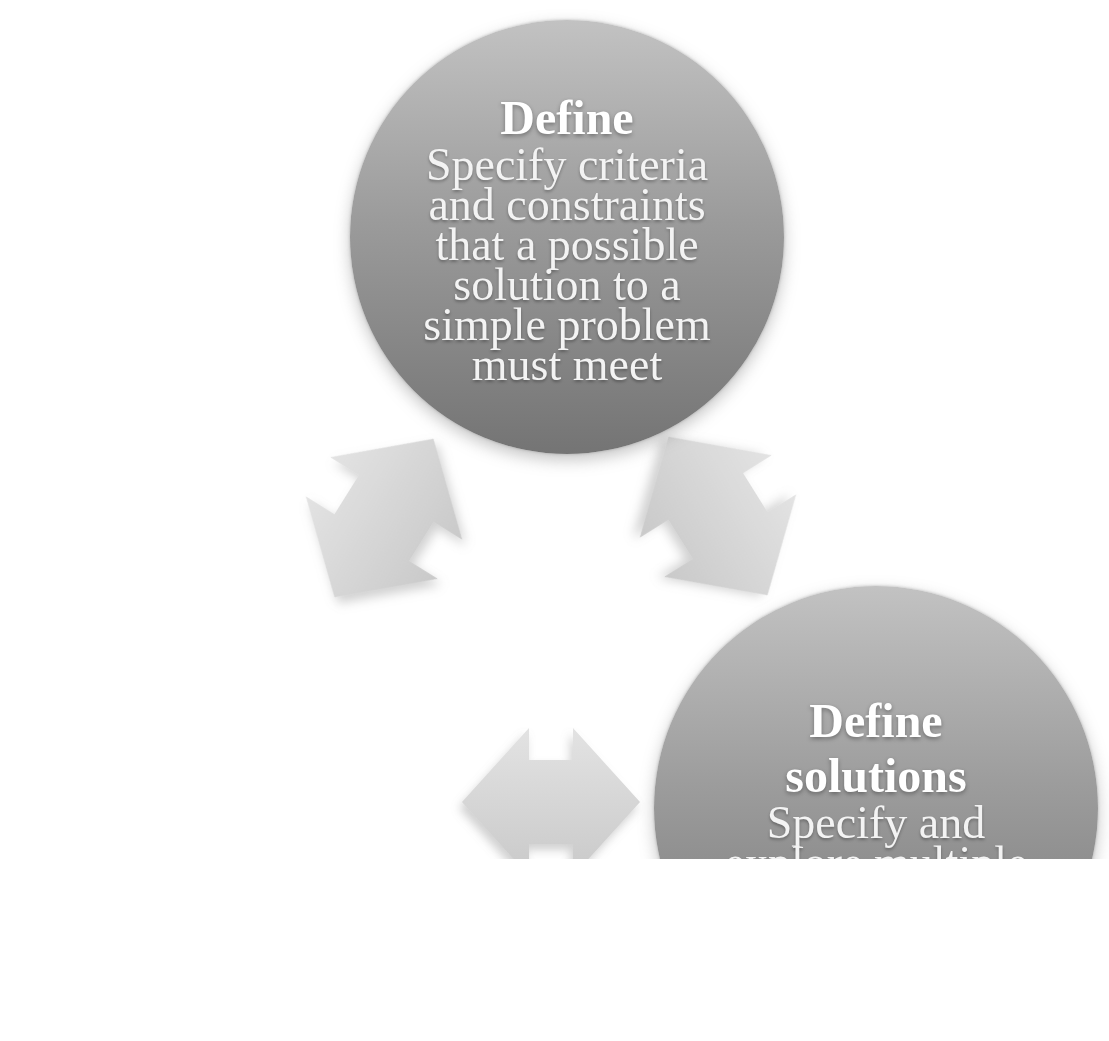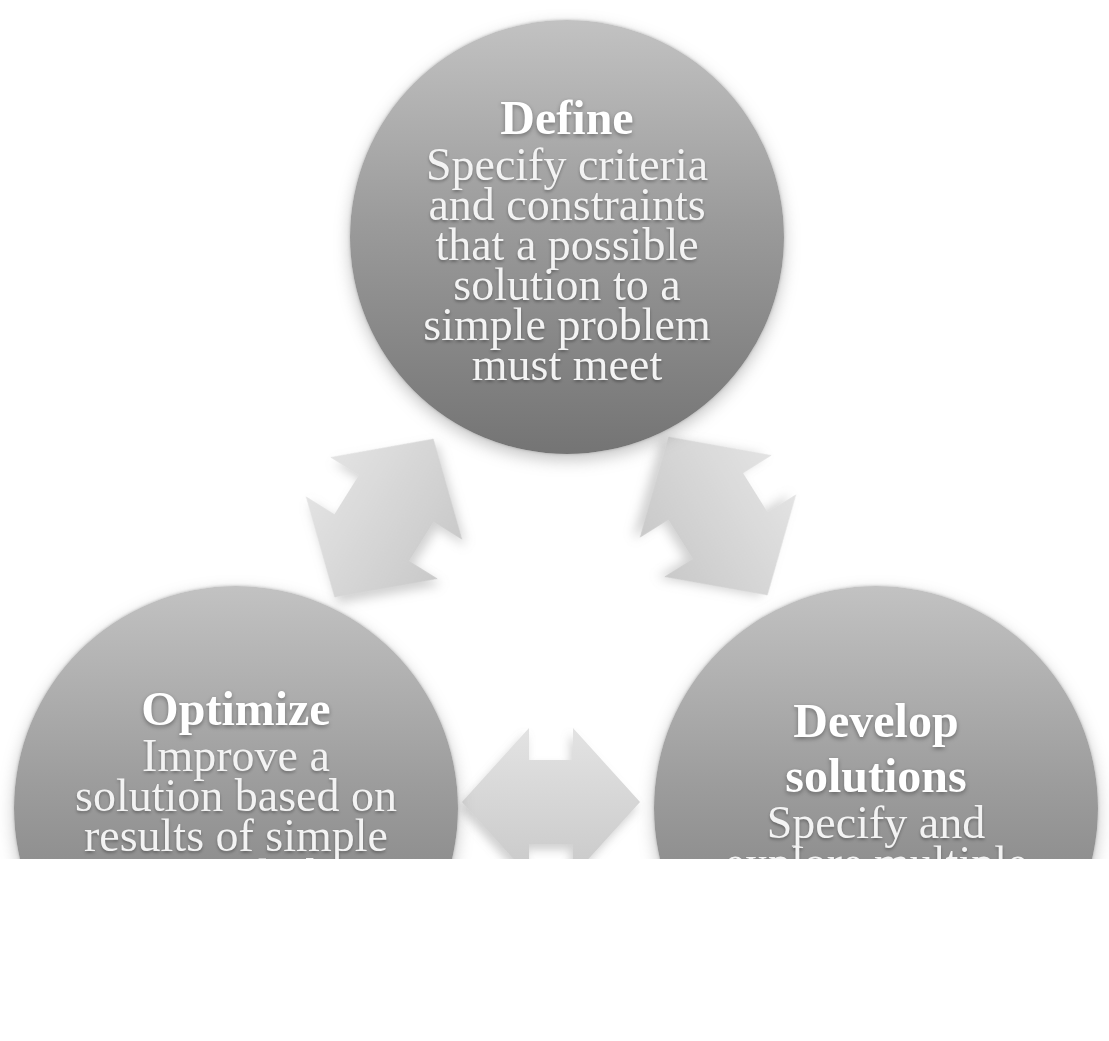--- a/index.html
+++ b/index.html
@@ -90,29 +90,21 @@
   <div class="node node-define">
     <div class="node-title">Define</div>
     <div class="node-desc">Specify criteria
 and constraints
 that a possible
 solution to a
 simple problem
 must meet</div>
   </div>
 
-  <div class="node node-optimize">
-    <div class="node-title">Optimize</div>
-    <div class="node-desc">Improve a
-solution based on
-results of simple
-tests, including
-failure points</div>
-  </div>
 
   <div class="node node-develop">
-    <div class="node-title narrow-title">Develop solutions</div>
+    <div class="node-title narrow-title">Define solutions</div>
     <div class="node-desc">Specify and
 explore multiple
 possible solutions</div>
   </div>
 
 </div>
 
 </body></html>

